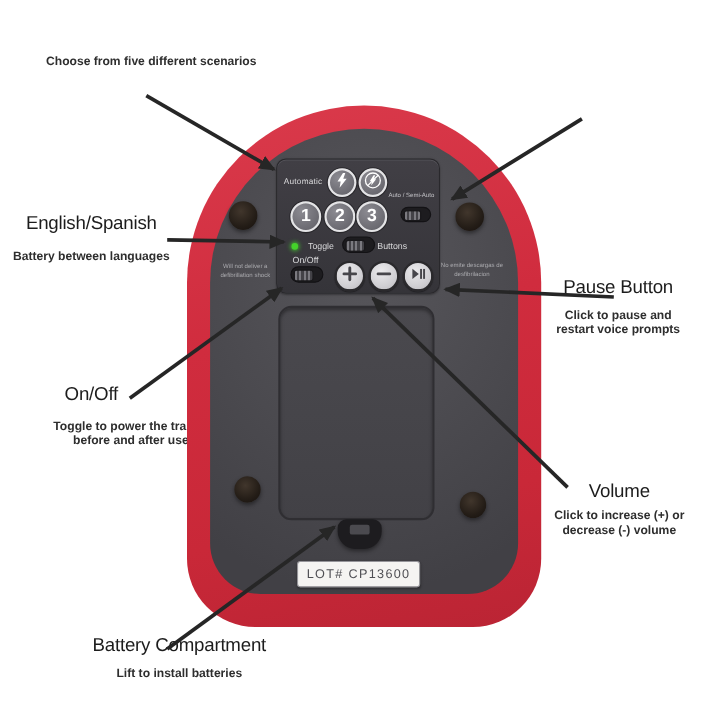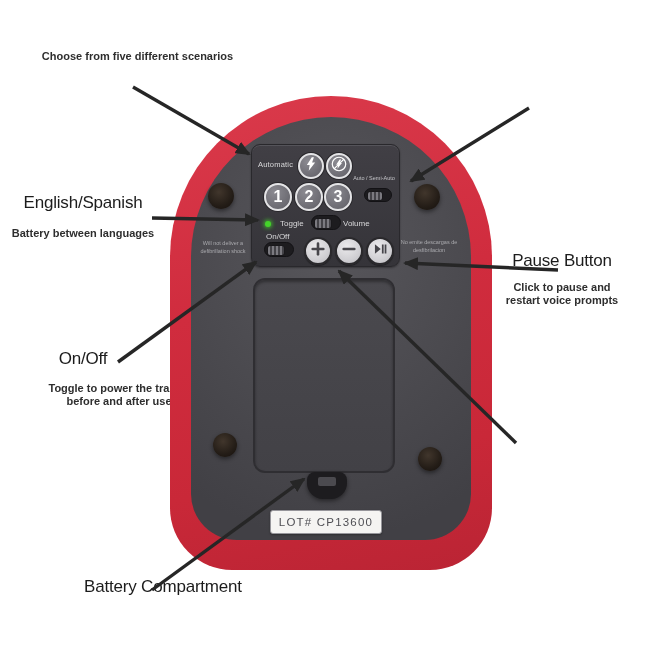--- a/index.html
+++ b/index.html
@@ -98,22 +98,27 @@
     <div class="s">Battery between languages</div>
   </div>
   <div class="ann" id="ann-pause">
     <div class="t">Pause Button</div>
     <div class="s">Click to pause and restart voice prompts</div>
   </div>
   <div class="ann" id="ann-power">
     <div class="t">On/Off</div>
     <div class="s">Toggle to power the trainer before and after use</div>
   </div>
+  <div class="ann" id="ann-volume">
+    <div class="t">Volume</div>
+    <div class="s">Click to increase (+) or decrease (-) volume</div>
+  </div>
   <div class="ann" id="ann-battery">
     <div class="t">Battery Compartment</div>
+    <div class="s">Lift to install batteries</div>
   </div>
 
   <div class="device">
     <div class="red-shell"></div>
     <div class="gray-back"></div>
 
     <div class="foot" id="foot-ul"></div>
     <div class="foot" id="foot-ur"></div>
     <div class="foot" id="foot-ll"></div>
     <div class="foot" id="foot-lr"></div>
@@ -154,21 +159,21 @@
       </div>
       <div class="btn btn-gray" style="left:72px;top:38px;width:28px;height:28px;">
         <span class="num">3</span>
       </div>
 
       <div class="led"></div>
       <div class="pl lbl-english">Toggle</div>
       <div class="toggle" style="left:59px;top:70px;width:30px;height:15px;">
         <div class="knob" style="width:16px;height:9px;"></div>
       </div>
-      <div class="pl lbl-spanish">Volume</div>
+      <div class="pl lbl-spanish">Buttons</div>
 
       <div class="pl lbl-onoff">On/Off</div>
       <div class="toggle" style="left:12px;top:97px;width:30px;height:15px;">
         <div class="knob" style="width:16px;height:9px;"></div>
       </div>
 
       <div class="btn btn-light" style="left:52px;top:92px;width:28px;height:28px;">
         <span>
           <svg width="18" height="18" viewBox="0 0 22 22">
               <line x1="11" y1="4.5" x2="11" y2="17.5" stroke="#47464b" stroke-width="3.2" stroke-linecap="round"></line>

